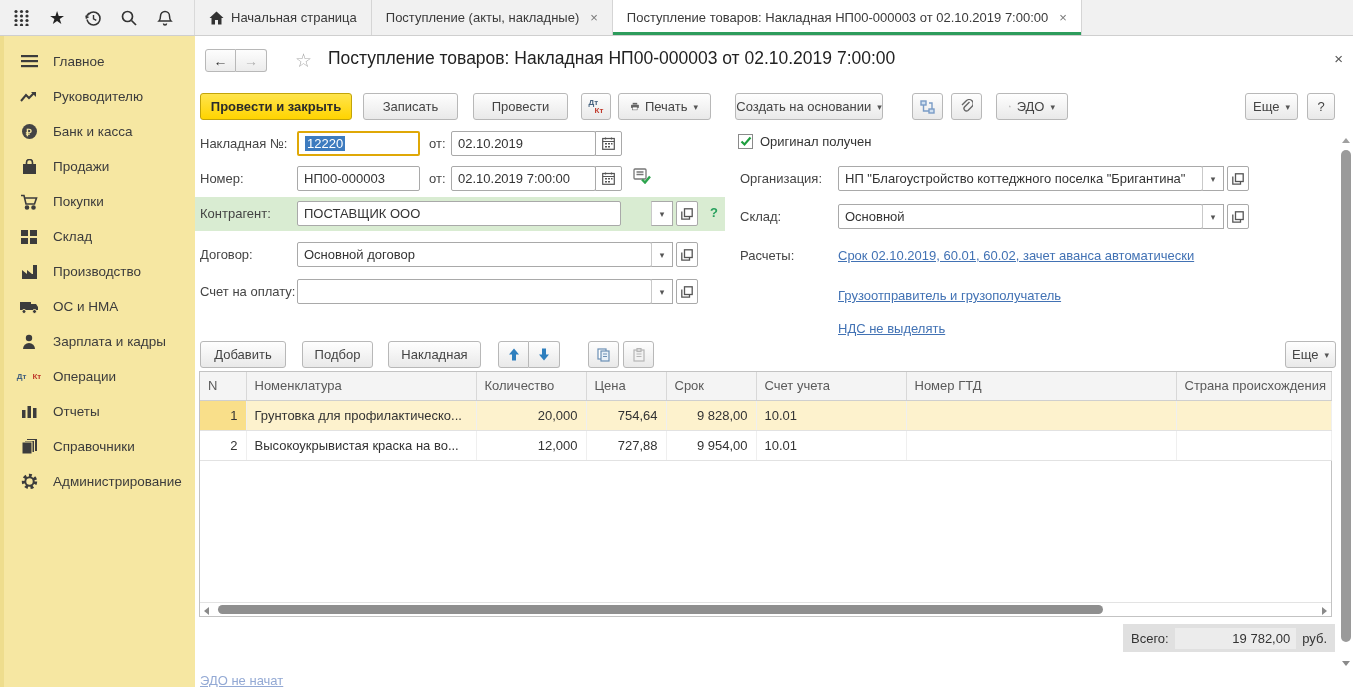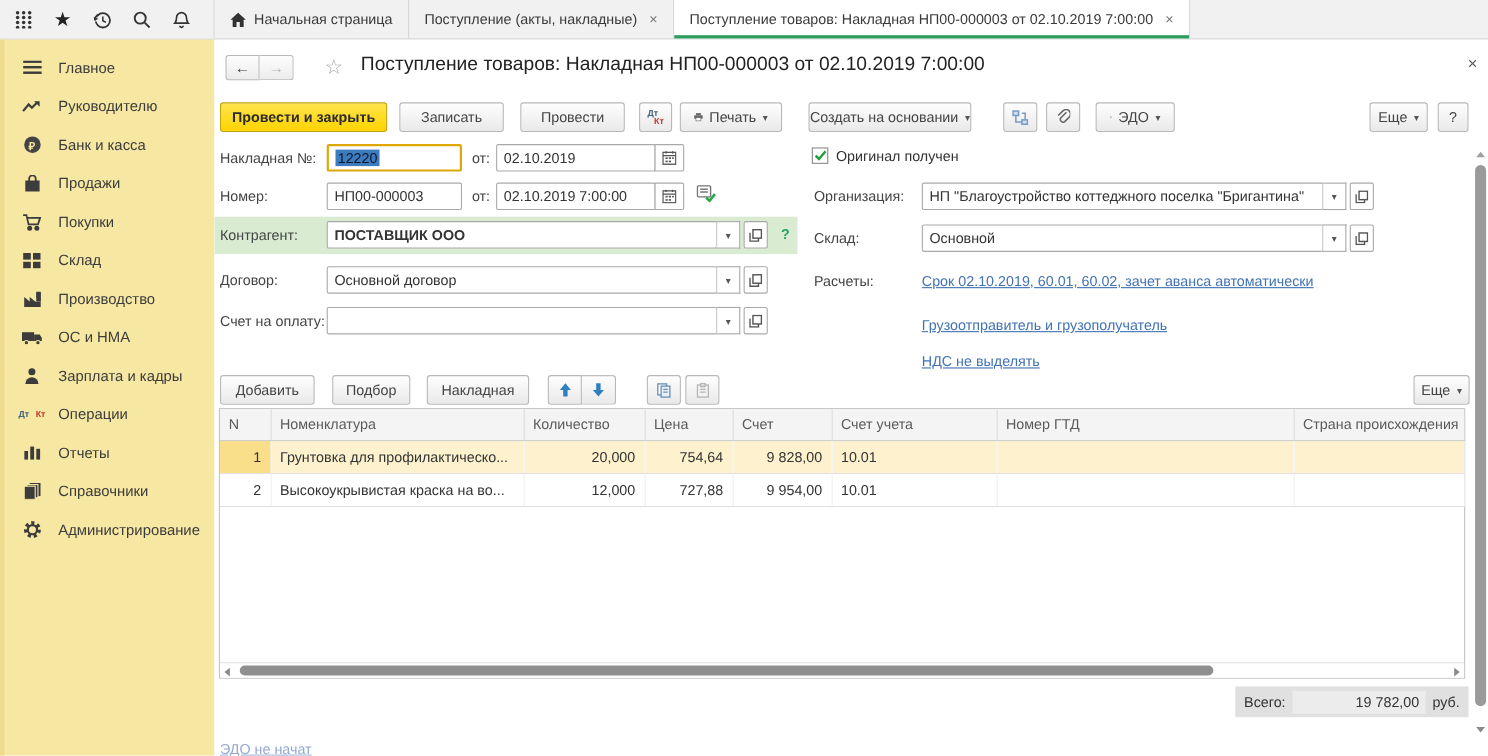--- a/index.html
+++ b/index.html
@@ -42,21 +42,21 @@
   .btn { height:27px; border:1px solid #b8b8b8; border-radius:3px; background:linear-gradient(#fefefe,#e9e9e9); color:#444; font-size:13px; display:inline-flex; align-items:center; justify-content:center; gap:6px; padding:0 12px; cursor:pointer; white-space:nowrap; }
   .btn-yellow { background:linear-gradient(#ffe44d,#ffd400); border:1px solid #c2a40a; font-weight:bold; color:#2b2b2b; }
   .caret { font-size:9px; color:#555; }
   .cmdbar { position:absolute; left:5px; top:57px; height:28px; width:1140px; }
   .cmdbar > * { position:absolute; top:0; }
 
   
   .flabel { position:absolute; color:#444; }
   .finput { position:absolute; height:25px; border:1px solid #a9a9a9; border-radius:2px; background:#fff; display:flex; align-items:center; padding:0 6px; color:#333; overflow:hidden; white-space:nowrap; }
   .finput.focused { border:2px solid #dfa807; }
-  .sel { background:#3d7bbf; color:#0f172a; padding:0 2px; }
+  .sel { background:#3d7bbf; color:#ffffff; padding:0 2px; }
   .combo-arrow { position:absolute; height:25px; width:22px; border:1px solid #a9a9a9; border-left:1px solid #c9c9c9; background:#fff; display:flex; align-items:center; justify-content:center; cursor:pointer; }
   .sq-btn { position:absolute; height:25px; width:22px; border:1px solid #a9a9a9; border-radius:2px; background:#fff; display:flex; align-items:center; justify-content:center; cursor:pointer; }
   .green-band { position:absolute; left:0; top:161px; width:530px; height:34px; background:#d9ecd2; }
   .q-help { position:absolute; color:#27a05c; font-weight:bold; cursor:pointer; }
   .chkrow { position:absolute; display:flex; align-items:center; gap:7px; cursor:pointer; }
   .chkbox { width:15px; height:15px; border:1px solid #8a8a8a; background:#fff; display:flex; align-items:center; justify-content:center; }
   .link { color:#4272b4; text-decoration:underline; cursor:pointer; white-space:nowrap; }
 
   
   .itoolbar { position:absolute; left:5px; top:305px; height:28px; width:1140px; }
@@ -394,21 +394,21 @@
       <svg width="18" height="16" viewBox="0 0 18 16">
           <g fill="none" stroke="#777" stroke-width="1.3">
             <rect x="1" y="1" width="12" height="10" rx="1"></rect>
             <path d="M3.5 4 H10.5 M3.5 6.5 H10.5"></path>
           </g>
           <path d="M9 11.5 L12 14.5 L17 8.5" fill="none" stroke="#2da44e" stroke-width="2.4"></path>
         </svg>
     </span>
 
     <div class="flabel" style="left:5px;top:170px;">Контрагент:</div>
-    <div class="finput" style="left:102px;top:165px;width:355px;font-weight:bold;">ПОСТАВЩИК ООО</div>
+    <div class="finput" style="left:102px;top:165px;width:324px;">ПОСТАВЩИК ООО</div>
     <div class="combo-arrow" style="left:456px;top:165px;">
         <span class="caret">▾</span>
       </div>
     <div class="sq-btn" style="left:481px;top:165px;">
       <svg width="12" height="12" viewBox="0 0 12 12" fill="none" stroke="#555" stroke-width="1.3">
           <rect x="3.5" y="0.8" width="7.7" height="7.7"></rect>
           <path d="M0.8 3.5 V11.2 H8.5 V8.5"></path>
         </svg>
     </div>
     <div class="q-help" style="left:515px;top:169px;">?</div>
@@ -520,21 +520,21 @@
             <col style="width:150px">
             <col style="width:270px">
             <col style="width:155px">
         </colgroup>
         <thead>
           <tr>
             <th>N</th>
             <th>Номенклатура</th>
             <th>Количество</th>
             <th>Цена</th>
-            <th>Счет</th>
+            <th>Срок</th>
             <th>Счет учета</th>
             <th>Номер ГТД</th>
             <th>Страна происхождения</th>
           </tr>
         </thead>
         <tbody>
           <tr class="selrow">
             <td class="ncell">1</td>
             <td>Грунтовка для профилактическо...</td>
             <td class="num">20,000</td>

